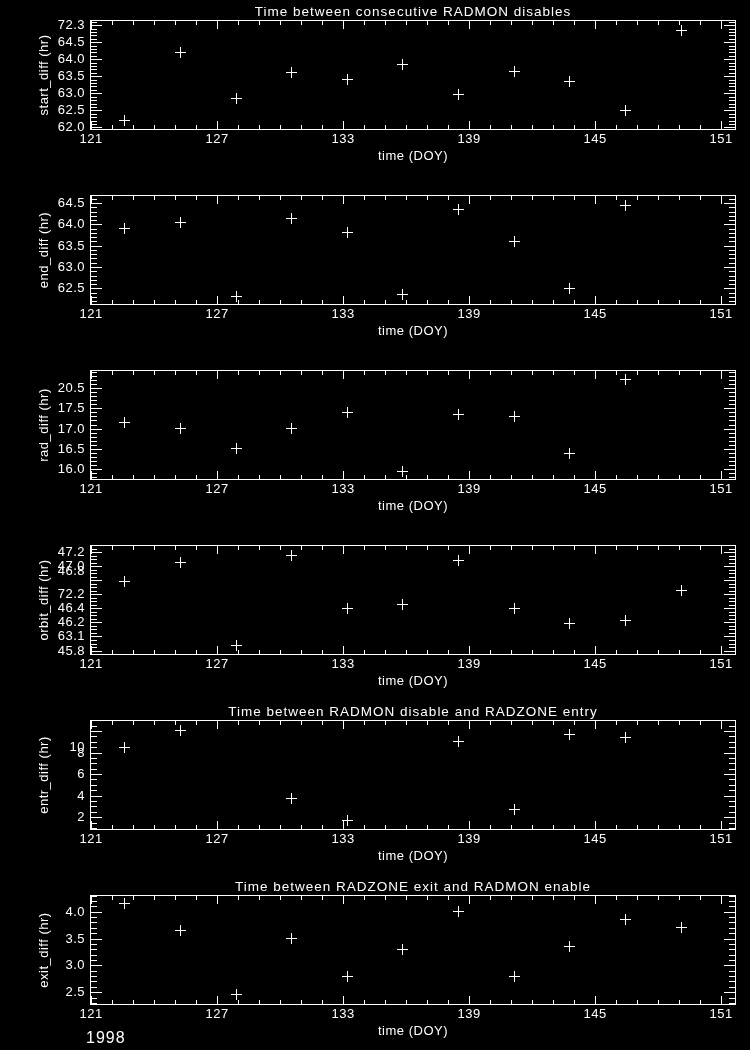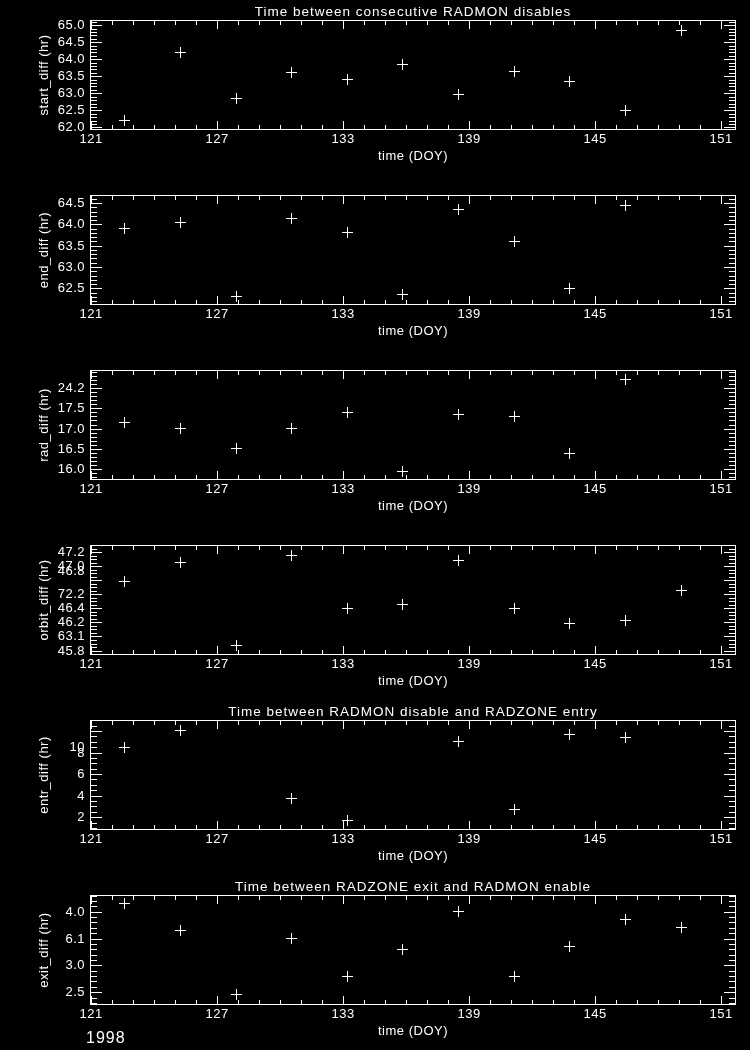--- a/index.html
+++ b/index.html
@@ -171,21 +171,21 @@
         <div class="marker" style="left: 529.1px; top: 83.8px;"></div>
         <div class="marker" style="left: 584.7px; top: 3.7px;"></div>
       </div>
     <div class="xlabel">time (DOY)</div>
   <div class="ytick-label" style="top: 119.3px;">62.0</div>
       <div class="ytick-label" style="top: 102.3px;">62.5</div>
       <div class="ytick-label" style="top: 85.2px;">63.0</div>
       <div class="ytick-label" style="top: 68.2px;">63.5</div>
       <div class="ytick-label" style="top: 51.2px;">64.0</div>
       <div class="ytick-label" style="top: 34.1px;">64.5</div>
-      <div class="ytick-label" style="top: 17.1px;">65.0</div>
+      <div class="ytick-label" style="top: 17.1px;">72.3</div>
       <div class="xtick-label" style="left: 71.1px;">121</div>
       <div class="xtick-label" style="left: 197.1px;">127</div>
       <div class="xtick-label" style="left: 323.1px;">133</div>
       <div class="xtick-label" style="left: 449.1px;">139</div>
       <div class="xtick-label" style="left: 575.1px;">145</div>
       <div class="xtick-label" style="left: 701.1px;">151</div>
     </div>
   <div class="panel" style="top:175px">
     <div class="ylabel">end_diff (hr)</div>
     <div class="plotbox">
@@ -453,21 +453,21 @@
         <div class="marker" style="left: 362.1px; top: 37.8px;"></div>
         <div class="marker" style="left: 417.8px; top: 39.9px;"></div>
         <div class="marker" style="left: 473.4px; top: 76.5px;"></div>
         <div class="marker" style="left: 529.1px; top: 3.3px;"></div>
       </div>
     <div class="xlabel">time (DOY)</div>
   <div class="ytick-label" style="top: 111.2px;">16.0</div>
       <div class="ytick-label" style="top: 90.9px;">16.5</div>
       <div class="ytick-label" style="top: 70.6px;">17.0</div>
       <div class="ytick-label" style="top: 50.2px;">17.5</div>
-      <div class="ytick-label" style="top: 29.9px;">24.2</div>
+      <div class="ytick-label" style="top: 29.9px;">20.5</div>
       <div class="xtick-label" style="left: 71.1px;">121</div>
       <div class="xtick-label" style="left: 197.1px;">127</div>
       <div class="xtick-label" style="left: 323.1px;">133</div>
       <div class="xtick-label" style="left: 449.1px;">139</div>
       <div class="xtick-label" style="left: 575.1px;">145</div>
       <div class="xtick-label" style="left: 701.1px;">151</div>
     </div>
   <div class="panel" style="top:525px">
     <div class="ylabel">orbit_diff (hr)</div>
     <div class="plotbox">
@@ -872,21 +872,21 @@
         <div class="marker" style="left: 306.4px; top: 47.7px;"></div>
         <div class="marker" style="left: 362.1px; top: 10.1px;"></div>
         <div class="marker" style="left: 417.8px; top: 74.6px;"></div>
         <div class="marker" style="left: 473.4px; top: 45px;"></div>
         <div class="marker" style="left: 529.1px; top: 18.2px;"></div>
         <div class="marker" style="left: 584.7px; top: 26.3px;"></div>
       </div>
     <div class="xlabel">time (DOY)</div>
   <div class="ytick-label" style="top: 109.2px;">2.5</div>
       <div class="ytick-label" style="top: 82.3px;">3.0</div>
-      <div class="ytick-label" style="top: 55.5px;">6.1</div>
+      <div class="ytick-label" style="top: 55.5px;">3.5</div>
       <div class="ytick-label" style="top: 28.6px;">4.0</div>
       <div class="xtick-label" style="left: 71.1px;">121</div>
       <div class="xtick-label" style="left: 197.1px;">127</div>
       <div class="xtick-label" style="left: 323.1px;">133</div>
       <div class="xtick-label" style="left: 449.1px;">139</div>
       <div class="xtick-label" style="left: 575.1px;">145</div>
       <div class="xtick-label" style="left: 701.1px;">151</div>
     </div>
   <div class="year">1998</div>
 </div>

